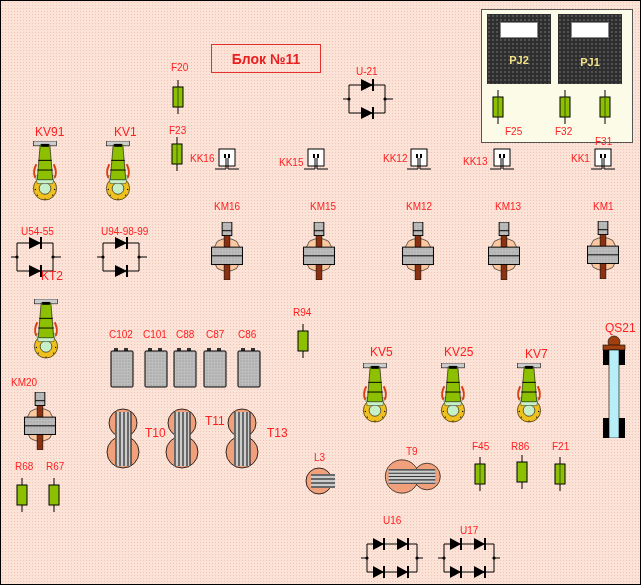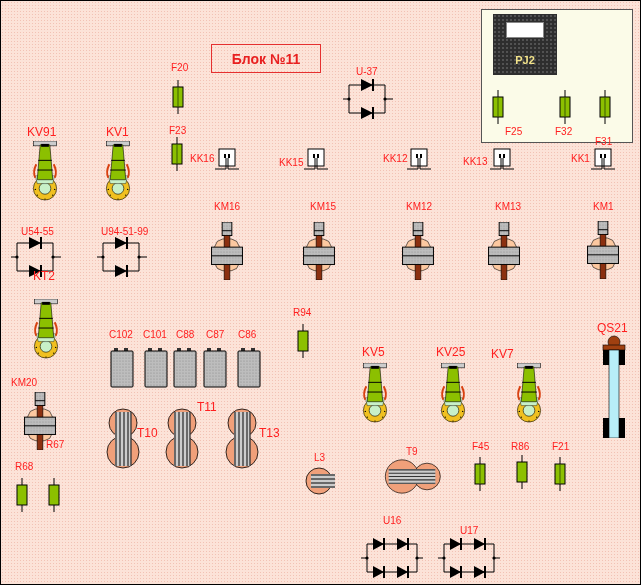--- a/index.html
+++ b/index.html
@@ -2,28 +2,28 @@
 <html><head>
 <meta charset="utf-8">
 <style>
   html,body{margin:0;padding:0;}
   body{width:642px;height:586px;overflow:hidden;background:#fff;font-family:"Liberation Sans",sans-serif;}
   #board{position:absolute;left:0;top:0;width:639px;height:583px;border:1px solid #000;
     background-color:#fce3d8;
     background-image:radial-gradient(#f2c2b4 0.8px, transparent 0.9px);
     background-size:3px 3px;}
   .lbl{position:absolute;color:#ff2020;font-weight:normal;font-size:10px;white-space:nowrap;line-height:1;}
-  .lbl.big{font-size:12px;}
+  .lbl.big{font-size:12px;margin-left:8px;}
   .lbl.huge{font-size:10px;}
   .comp{position:absolute;}
   #block-title{position:absolute;left:210px;top:43px;width:108px;height:27px;border:1px solid #e53030;
     display:flex;align-items:center;justify-content:center;color:#e82020;font-weight:bold;font-size:14px;}
   #meter-panel{position:absolute;left:480px;top:8px;width:150px;height:132px;background:#fbfbe8;border:1px solid #555;}
-  .meter{position:absolute;top:4px;width:64px;height:61px;background:#2e2e2e;
-    background-image:radial-gradient(#555 0.7px,transparent 0.8px);background-size:4px 4px;margin-left:6px;}
+  .meter{position:absolute;top:4px;width:64px;height:70px;background:#2e2e2e;
+    background-image:radial-gradient(#555 0.7px,transparent 0.8px);background-size:4px 4px;}
   .meter .win{position:absolute;left:13px;top:8px;width:36px;height:14px;background:#fff;border:1px solid #888;}
   .meter .mlbl{position:absolute;left:0;right:0;top:40px;text-align:center;color:#f2e38a;font-weight:bold;font-size:11px;}
 </style>
 </head>
 <body>
 
 <svg width="0" height="0" style="position:absolute">
   <defs>
     <pattern id="dots" width="3" height="3" patternUnits="userSpaceOnUse">
         <rect width="3" height="3" fill="#bdbdbd"></rect>
@@ -136,20 +136,24 @@
 
 <div id="board">
 
   <div id="block-title">Блок №11</div>
 
   <div id="meter-panel">
     <div class="meter" style="left:5px">
       <div class="win"></div>
       <div class="mlbl">PJ2</div>
     </div>
+    <div class="meter" style="left:76px">
+      <div class="win"></div>
+      <div class="mlbl" style="top:42px">PJ1</div>
+    </div>
     <svg class="comp" style="left:9px;top:80px" width="14" height="34">
         <use href="#fuse"></use>
       </svg>
     <svg class="comp" style="left:76px;top:80px" width="14" height="34">
         <use href="#fuse"></use>
       </svg>
     <svg class="comp" style="left:116px;top:80px" width="14" height="34">
         <use href="#fuse"></use>
       </svg>
     <span class="lbl" style="left:23px;top:117px">F25</span>
@@ -159,21 +163,21 @@
 
   <span class="lbl" style="left:170px;top:62px">F20</span>
   <svg class="comp" style="left:170px;top:79px" width="14" height="34">
       <use href="#fuse"></use>
     </svg>
   <span class="lbl" style="left:168px;top:125px">F23</span>
   <svg class="comp" style="left:169px;top:136px" width="14" height="34">
       <use href="#fuse"></use>
     </svg>
 
-  <span class="lbl" style="left:355px;top:66px">U-37</span>
+  <span class="lbl" style="left:355px;top:66px">U-21</span>
   <svg class="comp" style="left:334px;top:78px" width="64" height="40">
       <use href="#diode2"></use>
     </svg>
 
   <span class="lbl big" style="left:26px;top:125px">KV91</span>
   <svg class="comp" style="left:26px;top:140px" width="36" height="60">
       <use href="#relay"></use>
     </svg>
   <span class="lbl big" style="left:105px;top:125px">KV1</span>
   <svg class="comp" style="left:99px;top:140px" width="36" height="60">
@@ -219,21 +223,21 @@
     </svg>
   <span class="lbl" style="left:592px;top:201px">KM1</span>
   <svg class="comp" style="left:586px;top:220px" width="32" height="58">
       <use href="#contactor"></use>
     </svg>
 
   <span class="lbl" style="left:20px;top:226px">U54-55</span>
   <svg class="comp" style="left:2px;top:236px" width="64" height="40">
       <use href="#diode2"></use>
     </svg>
-  <span class="lbl" style="left:100px;top:226px">U94-51-99</span>
+  <span class="lbl" style="left:100px;top:226px">U94-98-99</span>
   <svg class="comp" style="left:88px;top:236px" width="64" height="40">
       <use href="#diode2"></use>
     </svg>
 
   <span class="lbl big" style="left:32px;top:269px">KT2</span>
   <svg class="comp" style="left:27px;top:298px" width="36" height="60">
       <use href="#relay"></use>
     </svg>
 
   <span class="lbl" style="left:292px;top:307px">R94</span>
@@ -272,38 +276,38 @@
   </svg>
 
   <span class="lbl big" style="left:361px;top:345px">KV5</span>
   <svg class="comp" style="left:356px;top:362px" width="36" height="60">
       <use href="#relay"></use>
     </svg>
   <span class="lbl big" style="left:435px;top:345px">KV25</span>
   <svg class="comp" style="left:434px;top:362px" width="36" height="60">
       <use href="#relay"></use>
     </svg>
-  <span class="lbl big" style="left:490px;top:347px">KV7</span>
+  <span class="lbl big" style="left:516px;top:347px">KV7</span>
   <svg class="comp" style="left:510px;top:362px" width="36" height="60">
       <use href="#relay"></use>
     </svg>
 
   <span class="lbl" style="left:10px;top:377px">KM20</span>
   <svg class="comp" style="left:23px;top:391px" width="32" height="58">
       <use href="#contactor"></use>
     </svg>
 
   <svg class="comp" style="left:105px;top:407px" width="34" height="62">
       <use href="#tv"></use>
     </svg>
   <span class="lbl big" style="left:136px;top:426px">T10</span>
   <svg class="comp" style="left:164px;top:407px" width="34" height="62">
       <use href="#tv"></use>
     </svg>
-  <span class="lbl big" style="left:196px;top:400px">T11</span>
+  <span class="lbl big" style="left:196px;top:414px">T11</span>
   <svg class="comp" style="left:224px;top:407px" width="34" height="62">
       <use href="#tv"></use>
     </svg>
   <span class="lbl big" style="left:258px;top:426px">T13</span>
   <span class="lbl huge" style="left:405px;top:446px">T9</span>
   <svg class="comp" style="left:381px;top:458px" width="60" height="35" viewBox="0 0 72 42">
       <use href="#th"></use>
     </svg>
 
   <span class="lbl" style="left:313px;top:452px">L3</span>
@@ -321,21 +325,21 @@
     </svg>
   <span class="lbl" style="left:551px;top:441px">F21</span>
   <svg class="comp" style="left:552px;top:456px" width="14" height="34">
       <use href="#fuse"></use>
     </svg>
 
   <span class="lbl" style="left:14px;top:461px">R68</span>
   <svg class="comp" style="left:14px;top:477px" width="14" height="34">
       <use href="#resistor"></use>
     </svg>
-  <span class="lbl" style="left:45px;top:439px">R67</span>
+  <span class="lbl" style="left:45px;top:461px">R67</span>
   <svg class="comp" style="left:46px;top:477px" width="14" height="34">
       <use href="#resistor"></use>
     </svg>
 
   <span class="lbl" style="left:382px;top:515px">U16</span>
   <svg class="comp" style="left:358px;top:537px" width="66" height="40">
       <use href="#diode4"></use>
     </svg>
   <span class="lbl" style="left:459px;top:525px">U17</span>
   <svg class="comp" style="left:435px;top:537px" width="66" height="40">

